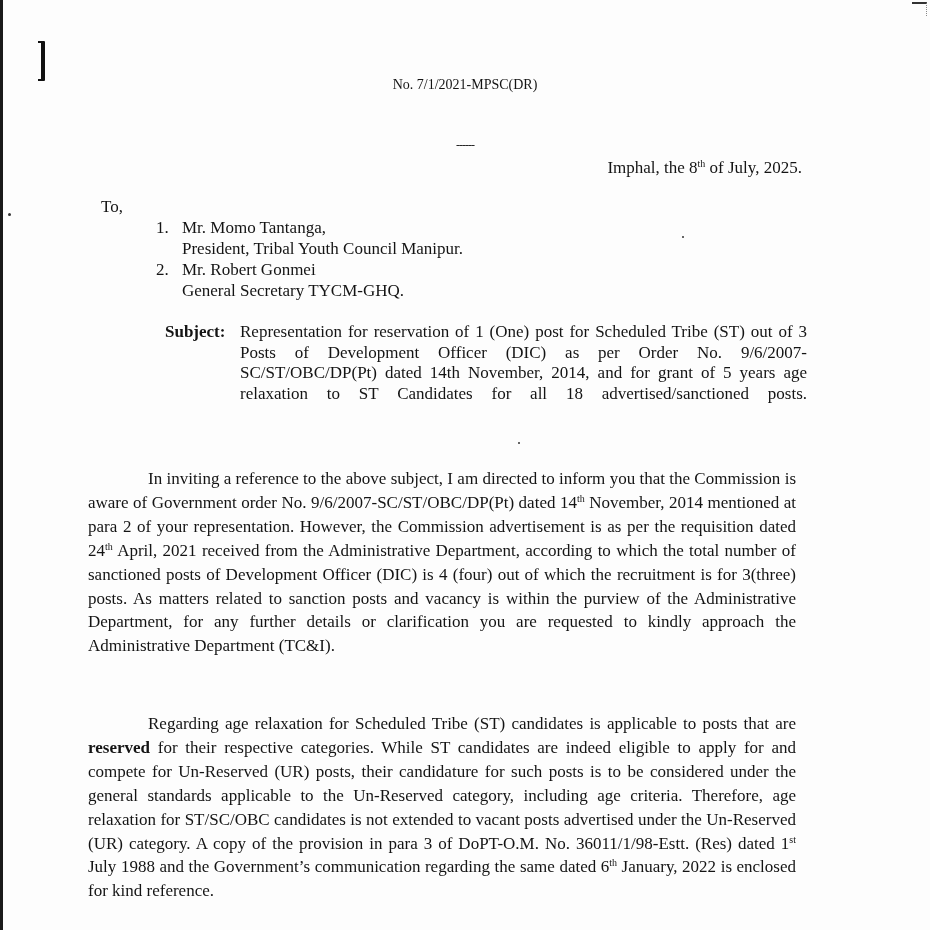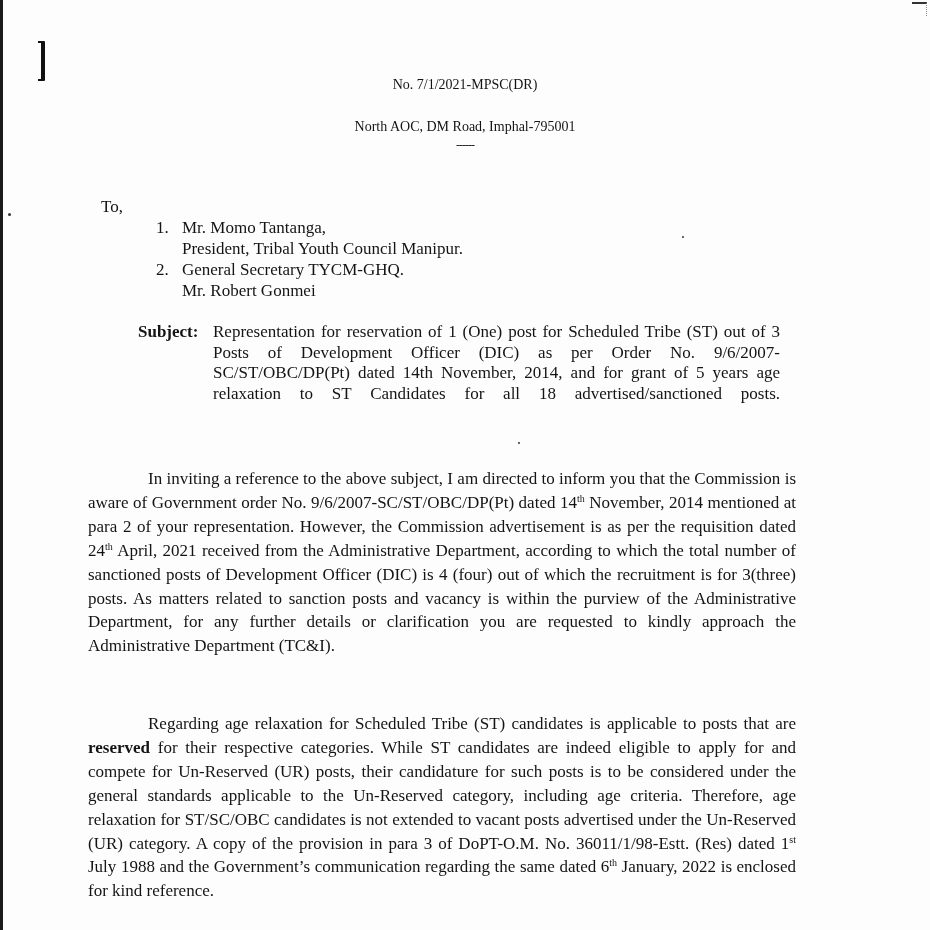--- a/index.html
+++ b/index.html
@@ -24,21 +24,21 @@
 
     .date { position: absolute; top: 158px; right: 128px; font-size: 17px; white-space: nowrap; }
     sup { font-size: 10px; line-height: 0; vertical-align: 6px; }
 
     .to { position: absolute; left: 101px; top: 197px; font-size: 17px; }
     .addr-block { position: absolute; left: 156px; top: 217px; font-size: 17px; line-height: 21px; }
     .addr-item { display: flex; }
     .addr-num { width: 26px; }
     .addr-lines div { white-space: nowrap; }
 
-    .subject { position: absolute; left: 138px; top: 322px; width: 642px; font-size: 17px; line-height: 20.5px; }
+    .subject { position: absolute; left: 165px; top: 322px; width: 642px; font-size: 17px; line-height: 20.5px; }
     .subject-label { font-weight: bold; float: left; width: 70px; }
     .subject-text { margin-left: 75px; text-align: justify; }
     .subject-text::after { content: ""; display: inline-block; width: 100%; }
 
     .para { position: absolute; left: 88px; width: 708px; font-size: 17px; line-height: 23.9px; text-align: justify; text-indent: 60px; }
     .para1 { top: 467px; }
     .para2 { top: 712px; }
     .bold { font-weight: bold; }
   </style>
 </head>
@@ -46,39 +46,39 @@
 
 <div class="page">
   <div class="left-border"></div>
   <div class="right-mark"></div>
   <div class="bracket"></div>
   <div class="speck" style="left:8px; top:213px;"></div>
   <div class="speck" style="left:682px; top:236px; width:2px; height:2px;"></div>
   <div class="speck" style="left:518px; top:442px; width:2px; height:2px;"></div>
 
   <div class="hdr hdr-no">No. 7/1/2021-MPSC(DR)</div>
-  <div class="hdr hdr-addr">North AOC, DM Road, Imphal-795001</div>
   <div class="hdr hdr-dash">------</div>
 
+  <div class="date"><span>Imphal,  the 8</span><sup>th</sup><span> of July, 2025.</span></div>
 
   <div class="to">To,</div>
 
   <div class="addr-block">
     <div class="addr-item">
       <span class="addr-num">1.</span>
       <div class="addr-lines">
         <div>Mr. Momo Tantanga,</div>
         <div>President, Tribal Youth Council Manipur.</div>
       </div>
     </div>
     <div class="addr-item">
       <span class="addr-num">2.</span>
       <div class="addr-lines">
+        <div>Mr. Robert Gonmei</div>
         <div>General Secretary TYCM-GHQ.</div>
-        <div>Mr. Robert Gonmei</div>
       </div>
     </div>
   </div>
 
   <div class="subject">
     <span class="subject-label">Subject:</span>
     <div class="subject-text">Representation for reservation of 1 (One) post for Scheduled Tribe (ST) out of 3 Posts of Development Officer (DIC) as per Order No. 9/6/2007-SC/ST/OBC/DP(Pt) dated 14th November, 2014, and for grant of 5 years age relaxation to ST Candidates for all 18 advertised/sanctioned posts.</div>
   </div>
 
   <div class="para para1"><span>In inviting a reference to the above subject, I am directed to inform you that the Commission is aware of Government order No. 9/6/2007-SC/ST/OBC/DP(Pt) dated 14</span><sup>th</sup><span> November, 2014 mentioned at para 2 of your representation. However, the Commission advertisement is as per the requisition dated 24</span><sup>th</sup><span> April, 2021 received from the Administrative Department, according to which the total number of sanctioned posts of Development Officer (DIC) is 4 (four) out of which the recruitment is for 3(three) posts. As matters related to sanction posts and vacancy is within the purview of the Administrative Department, for any further details or clarification you are requested to kindly approach the Administrative Department (TC&amp;I).</span></div>

